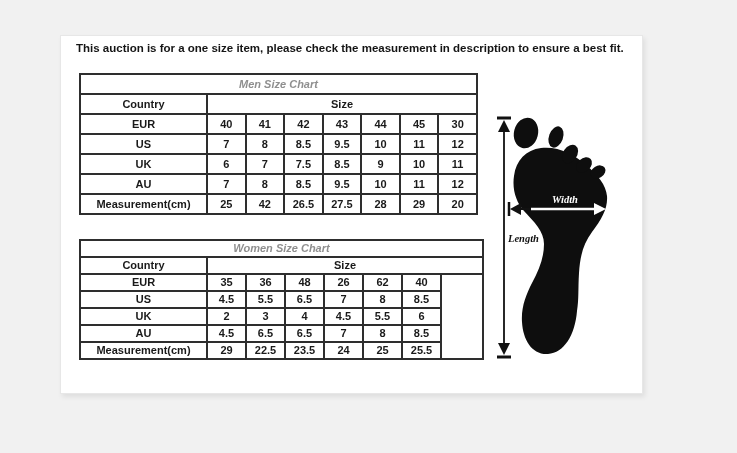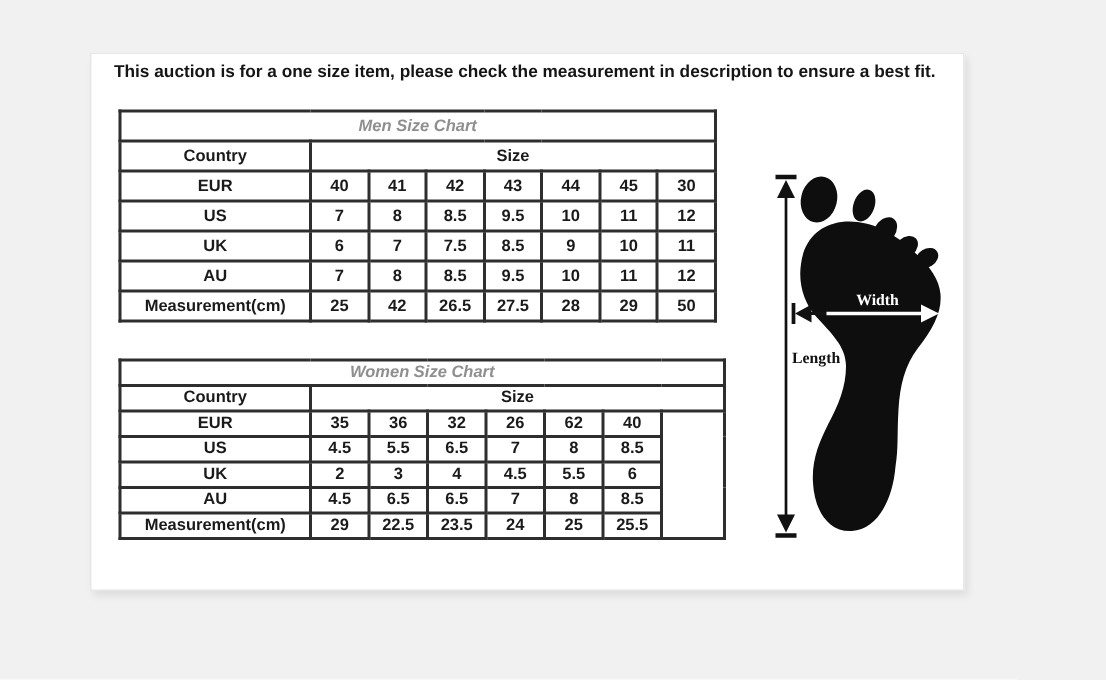--- a/index.html
+++ b/index.html
@@ -34,21 +34,21 @@
     border:2px solid #2e2e2e;
     text-align:center; vertical-align:middle;
     font-size:11px; font-weight:bold; color:#1a1a1a;
     height:20px; padding:0; line-height:1;
     overflow:hidden; white-space:nowrap;
   }
   #women-table td { height:17px; }
   .title-row td {
     color:#8f8f8f; font-style:italic; font-weight:bold; font-size:11px;
   }
-  .foot-figure { position:absolute; left:448px; top:65px; width:160px; height:265px; }
+  .foot-figure { position:absolute; left:428px; top:65px; width:160px; height:265px;font-style:italic; }
   .foot-figure svg { display:block; }
   .dim-label { font-family:"Liberation Serif", serif; font-weight:bold; font-size:10.5px; }
 </style>
 </head>
 <body>
 
 <div class="content-card">
 
   <div class="notice">This auction is for a one size item, please check the measurement in description to ensure a best fit.</div>
 
@@ -114,21 +114,21 @@
           <td>12</td>
         </tr>
         <tr>
           <td>Measurement(cm)</td>
           <td>25</td>
           <td>42</td>
           <td>26.5</td>
           <td>27.5</td>
           <td>28</td>
           <td>29</td>
-          <td>50</td>
+          <td>20</td>
         </tr>
       </tbody>
   </table>
 
   <table class="size-table" id="women-table">
     <colgroup>
       <col style="width:127px">
       <col style="width:39px">
         <col style="width:39px">
         <col style="width:39px">
@@ -144,21 +144,21 @@
       <tr>
         <td>Country</td>
         <td colspan="7">Size</td>
       </tr>
     </tbody>
     <tbody>
         <tr>
           <td>EUR</td>
           <td>35</td>
           <td>36</td>
-          <td>32</td>
+          <td>48</td>
           <td>26</td>
           <td>62</td>
           <td>40</td>
           <td rowspan="5"></td>
         </tr>
         <tr>
           <td>US</td>
           <td>4.5</td>
           <td>5.5</td>
           <td>6.5</td>

